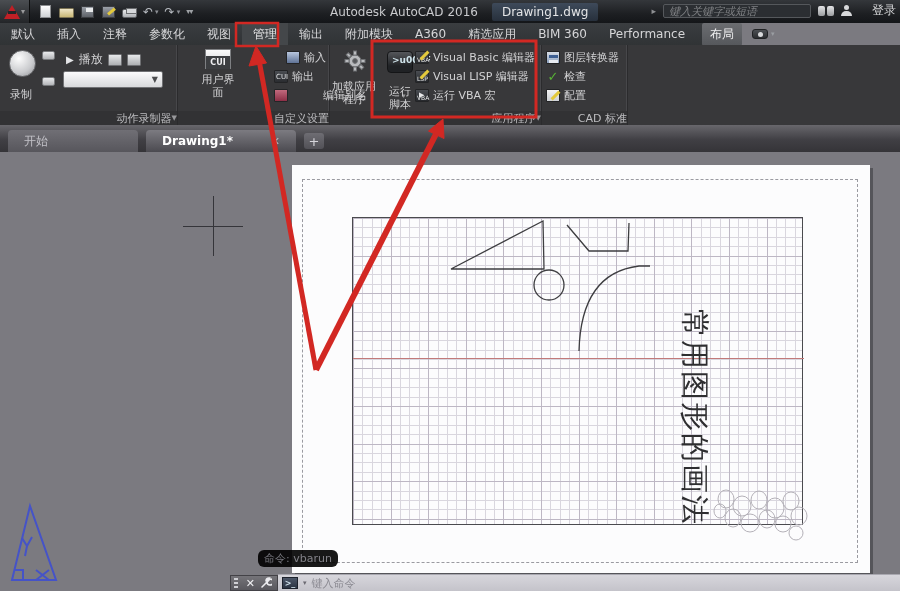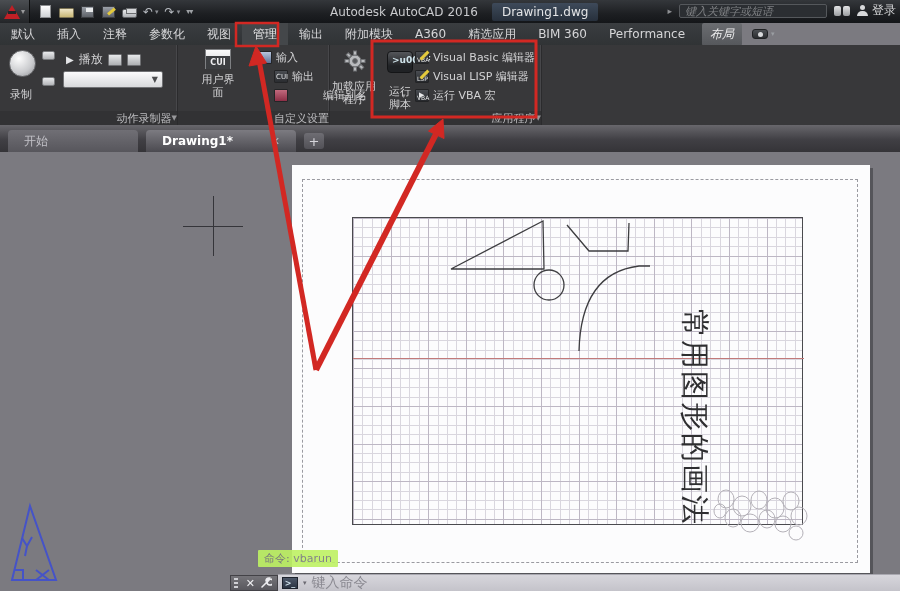--- a/index.html
+++ b/index.html
@@ -31,31 +31,31 @@
   .title-center { position:absolute; left:330px; top:0; height:23px; display:flex; align-items:center; gap:14px; }
   .title-app { color:#c9cacd; font-size:12px; }
   .title-doc { color:#e4e5e7; font-size:12px; background:linear-gradient(#3e4a5a,#27303c); padding:2px 10px; border-radius:2px; }
   .search-zone { position:absolute; right:4px; top:2px; display:flex; align-items:center; gap:7px; }
   .flyout { color:#8e9093; font-size:9px; }
   .search-box { width:148px; height:14px; background:#2b2e32; border:1px solid #55585c; border-radius:2px; color:#87898c; font-size:11px; padding:0 5px; font-style:italic; }
   .search-box::placeholder { color:#7f8184; }
   .binoculars { position:relative; width:16px; height:12px; }
   .binoculars:before,.binoculars:after { content:""; position:absolute; top:1px; width:7px; height:10px; background:linear-gradient(#e3e4e6,#9a9c9f); border-radius:2px; }
   .binoculars:before{ left:0; } .binoculars:after{ right:0; }
-  .signin { display:flex; align-items:center; gap:4px; color:#d2d3d5; }
+  .signin { display:flex; align-items:center; gap:20px; color:#d2d3d5; }
   .person { width:11px; height:11px; position:relative; }
   .person:before { content:""; position:absolute; left:3px; top:0; width:5px; height:5px; border-radius:50%; background:#d8d9db; }
   .person:after { content:""; position:absolute; left:0; top:6px; width:11px; height:5px; border-radius:5px 5px 0 0; background:#d8d9db; }
 
   
   .tabrow { position:absolute; left:0; top:23px; width:720px; height:22px; background:linear-gradient(#3a3d40,#303335);
     display:flex; align-items:center; color:#d6d6d8; font-size:12px; }
   .rtab { padding:3px 11px; cursor:pointer; white-space:nowrap; }
   .rtab.active { background:#44474a; color:#e8e8ea; }
-  .rtab.hl { background:linear-gradient(#6b6d71,#55575b); border-radius:2px; padding:3px 8px; margin-left:6px; color:#eeeeef;font-style:italic; }
+  .rtab.hl { background:linear-gradient(#6b6d71,#55575b); border-radius:2px; padding:3px 8px; margin-left:6px; color:#eeeeef; }
   .ribbon-toggle { margin-left:10px; display:flex; align-items:center; gap:3px; }
   .ribbon-toggle .pill { width:16px; height:10px; background:linear-gradient(#4c4f53,#2c2e31); border:1px solid #202224; border-radius:3px; position:relative; }
   .ribbon-toggle .pill:after { content:""; position:absolute; left:5px; top:2px; width:5px; height:5px; border-radius:50%; background:#d9dadc; }
   .ribbon-toggle .c { font-size:7px; color:#9b9ea2; }
 
   
   .ribbon { position:absolute; left:0; top:45px; width:900px; height:80px; background:#38383a; color:#d2d2d4; }
   .ribbon:after { content:""; position:absolute; left:0; bottom:-3px; width:900px; height:3px; background:#1c1c1e; }
   .panel { position:absolute; top:0; height:80px; border-right:1px solid #2b2b2d; box-shadow:inset -1px 0 0 #47474a; }
   .panel-label { position:absolute; left:0; bottom:0; width:100%; height:14px; background:#323234; color:#bdbdc0; font-size:11px;
@@ -123,34 +123,34 @@
   .grid { position:absolute; left:60px; top:52px; width:451px; height:308px; border:1px solid #4a4a4e; background:
       repeating-linear-gradient(to right, #bdb7c4 0 1px, transparent 1px 37.6px),
       repeating-linear-gradient(to bottom, #bdb7c4 0 1px, transparent 1px 37.6px),
       repeating-linear-gradient(to right, #d9d6de 0 1px, transparent 1px 9.4px),
       repeating-linear-gradient(to bottom, #d9d6de 0 1px, transparent 1px 9.4px); }
   .redguide { position:absolute; left:0; top:140px; width:451px; height:1px; background:#c27a7a; }
   .shapes { position:absolute; left:0; top:0; overflow:visible; }
   .vtext { position:absolute; left:361px; top:91px; width:0; height:0; }
   .vtext span { display:inline-block; white-space:nowrap; transform:rotate(90deg); transform-origin:0 0;
     font-size:29px; color:#2e2e30; letter-spacing:2px; font-family:"DejaVu Sans",sans-serif; }
-  .ghost-cmd { position:absolute; left:258px; top:398px; background:#bef264; color:#77767d; font-size:11px; padding:1px 6px; border-radius:1px; opacity:.9; }
+  .ghost-cmd { position:absolute; left:258px; top:398px; background:#000000; color:#77767d; font-size:11px; padding:1px 6px; border-radius:6px; opacity:.9; }
 
   
   .cmd-grip { position:absolute; left:230px; top:423px; width:48px; height:16px; background:linear-gradient(#757479,#59585e);
     border:1px solid #434247; display:flex; align-items:center; justify-content:flex-end; gap:5px; padding:0 5px; }
   .grip-dots { position:absolute; left:3px; top:2px; width:4px; height:11px;
     background:repeating-linear-gradient(to bottom,#cfcfd4 0 2px, transparent 2px 4px); }
   .cmd-grip .x { color:#f0f0f3; font-size:11px; font-weight:bold; }
   .cmd-bar { position:absolute; left:278px; top:422px; width:622px; height:17px; background:linear-gradient(#d7d6dc,#c4c3ca);
     border-top:1px solid #a9a8b0; display:flex; align-items:center; gap:5px; padding:0 4px; }
   .cmd-badge { width:16px; height:12px; background:linear-gradient(#4c5668,#2b3342); border:1px solid #1d222c;
     color:#cfe0ea; font-size:8px; font-weight:bold; display:flex; align-items:center; justify-content:center; }
   .cmd-bar .c { font-size:7px; color:#6b6a71; }
-  .cmd-ghost { color:#8b8a92; font-size:14px; }
+  .cmd-ghost { color:#8b8a92; font-size:11px; }
 
   
   .overlay { position:absolute; left:0; top:0; width:900px; height:591px; pointer-events:none; z-index:60; }
 </style>
 </head>
 <body>
 
 <div id="app">
 
   <div class="titlebar">
@@ -232,21 +232,21 @@
         <span class="c">▼</span>
       </div>
     </div>
 
     <div class="panel" style="left:178px; width:152px;">
       <div class="pbody">
         <div class="bigbtn" style="left:18px; top:4px;">
           <div class="ic cui-ic"></div>
           <div style="width:34px;margin:4px auto 0;">用户界面</div>
         </div>
-        <div class="srow" style="left:80px; top:5px;justify-content:space-between;">
+        <div class="srow" style="left:108px; top:5px;justify-content:space-between;">
           <div class="ic14 ic-import"></div>
           <span>输入</span>
         </div>
         <div class="srow" style="left:96px; top:24px;">
           <div class="ic14 ic-export"></div>
           <span>输出</span>
         </div>
         <div class="srow" style="left:96px; top:43px;gap:35px;">
           <div class="ic14 ic-alias"></div>
           <span>编辑别名</span>
@@ -299,20 +299,39 @@
             </div>
           <span>运行 VBA 宏</span>
         </div>
       </div>
       <div class="panel-label">
         <span>应用程序</span>
         <span class="c">▼</span>
       </div>
     </div>
 
+    <div class="panel" style="left:542px; width:86px;">
+      <div class="pbody">
+        <div class="srow" style="left:4px; top:5px;">
+          <div class="ic14 ic-layer"></div>
+          <span>图层转换器</span>
+        </div>
+        <div class="srow" style="left:4px; top:24px;">
+          <span class="check-glyph">✓</span>
+          <span>检查</span>
+        </div>
+        <div class="srow" style="left:4px; top:43px;">
+          <div class="ic14 ic-config"></div>
+          <span>配置</span>
+        </div>
+      </div>
+      <div class="panel-label">
+        <span>CAD 标准</span>
+      </div>
+    </div>
   </div>
 
   <div class="filetabs">
     <div class="ftab start">
       <span>开始</span>
     </div>
     <div class="ftab active">
       <span>Drawing1*</span>
       <span class="x">✕</span>
     </div>

